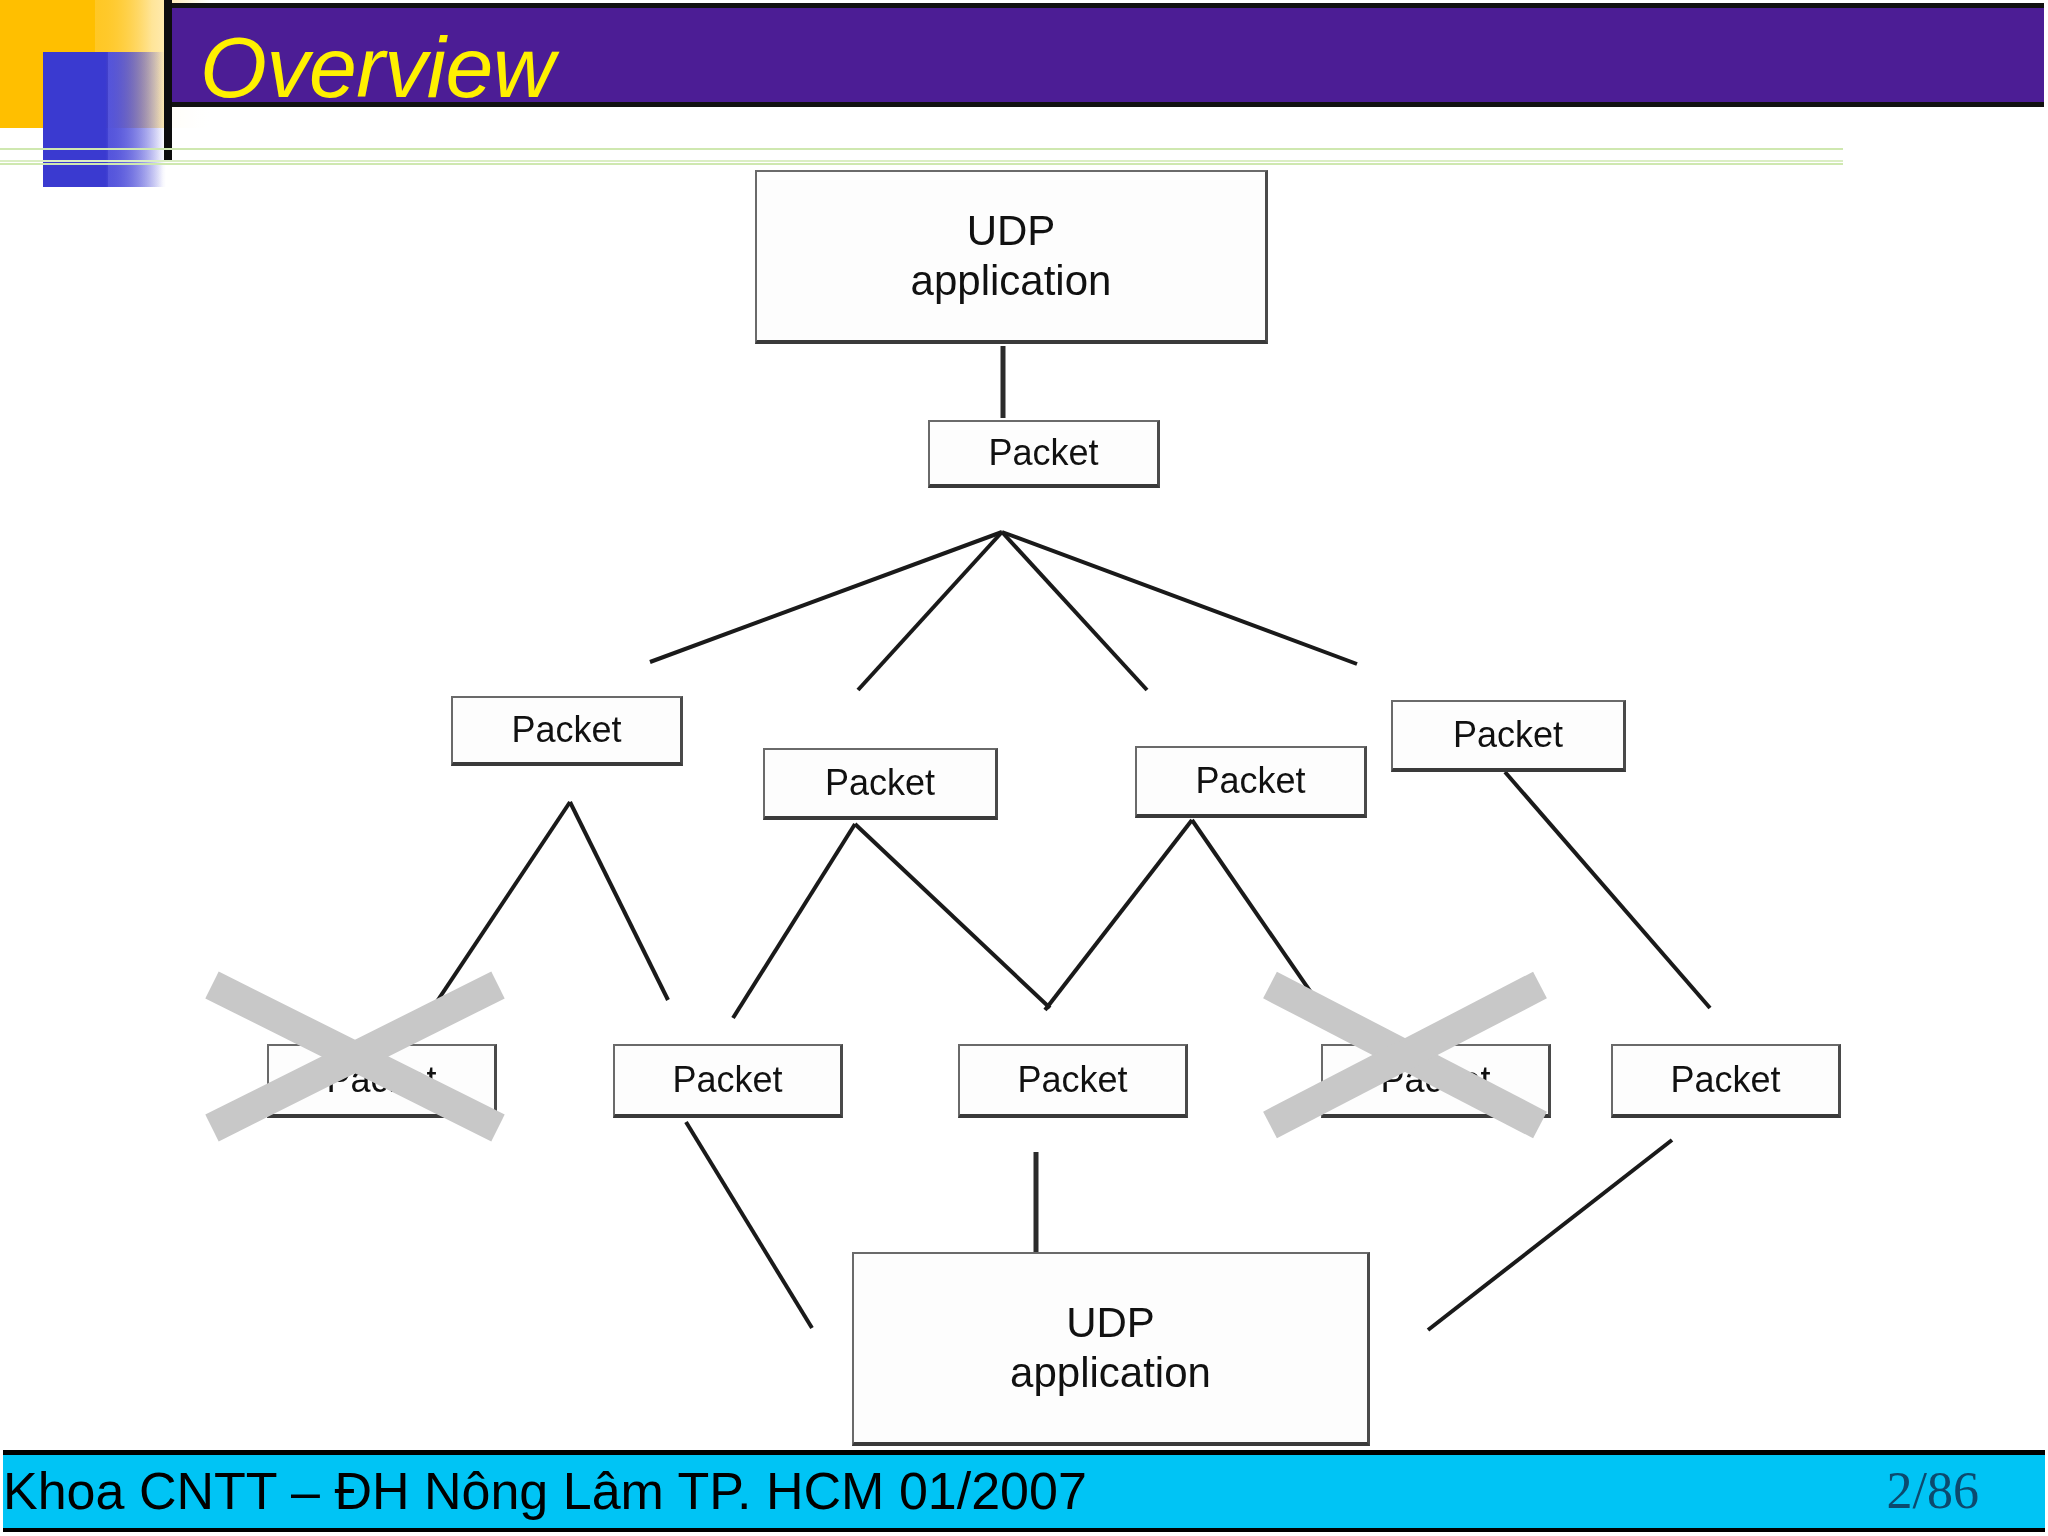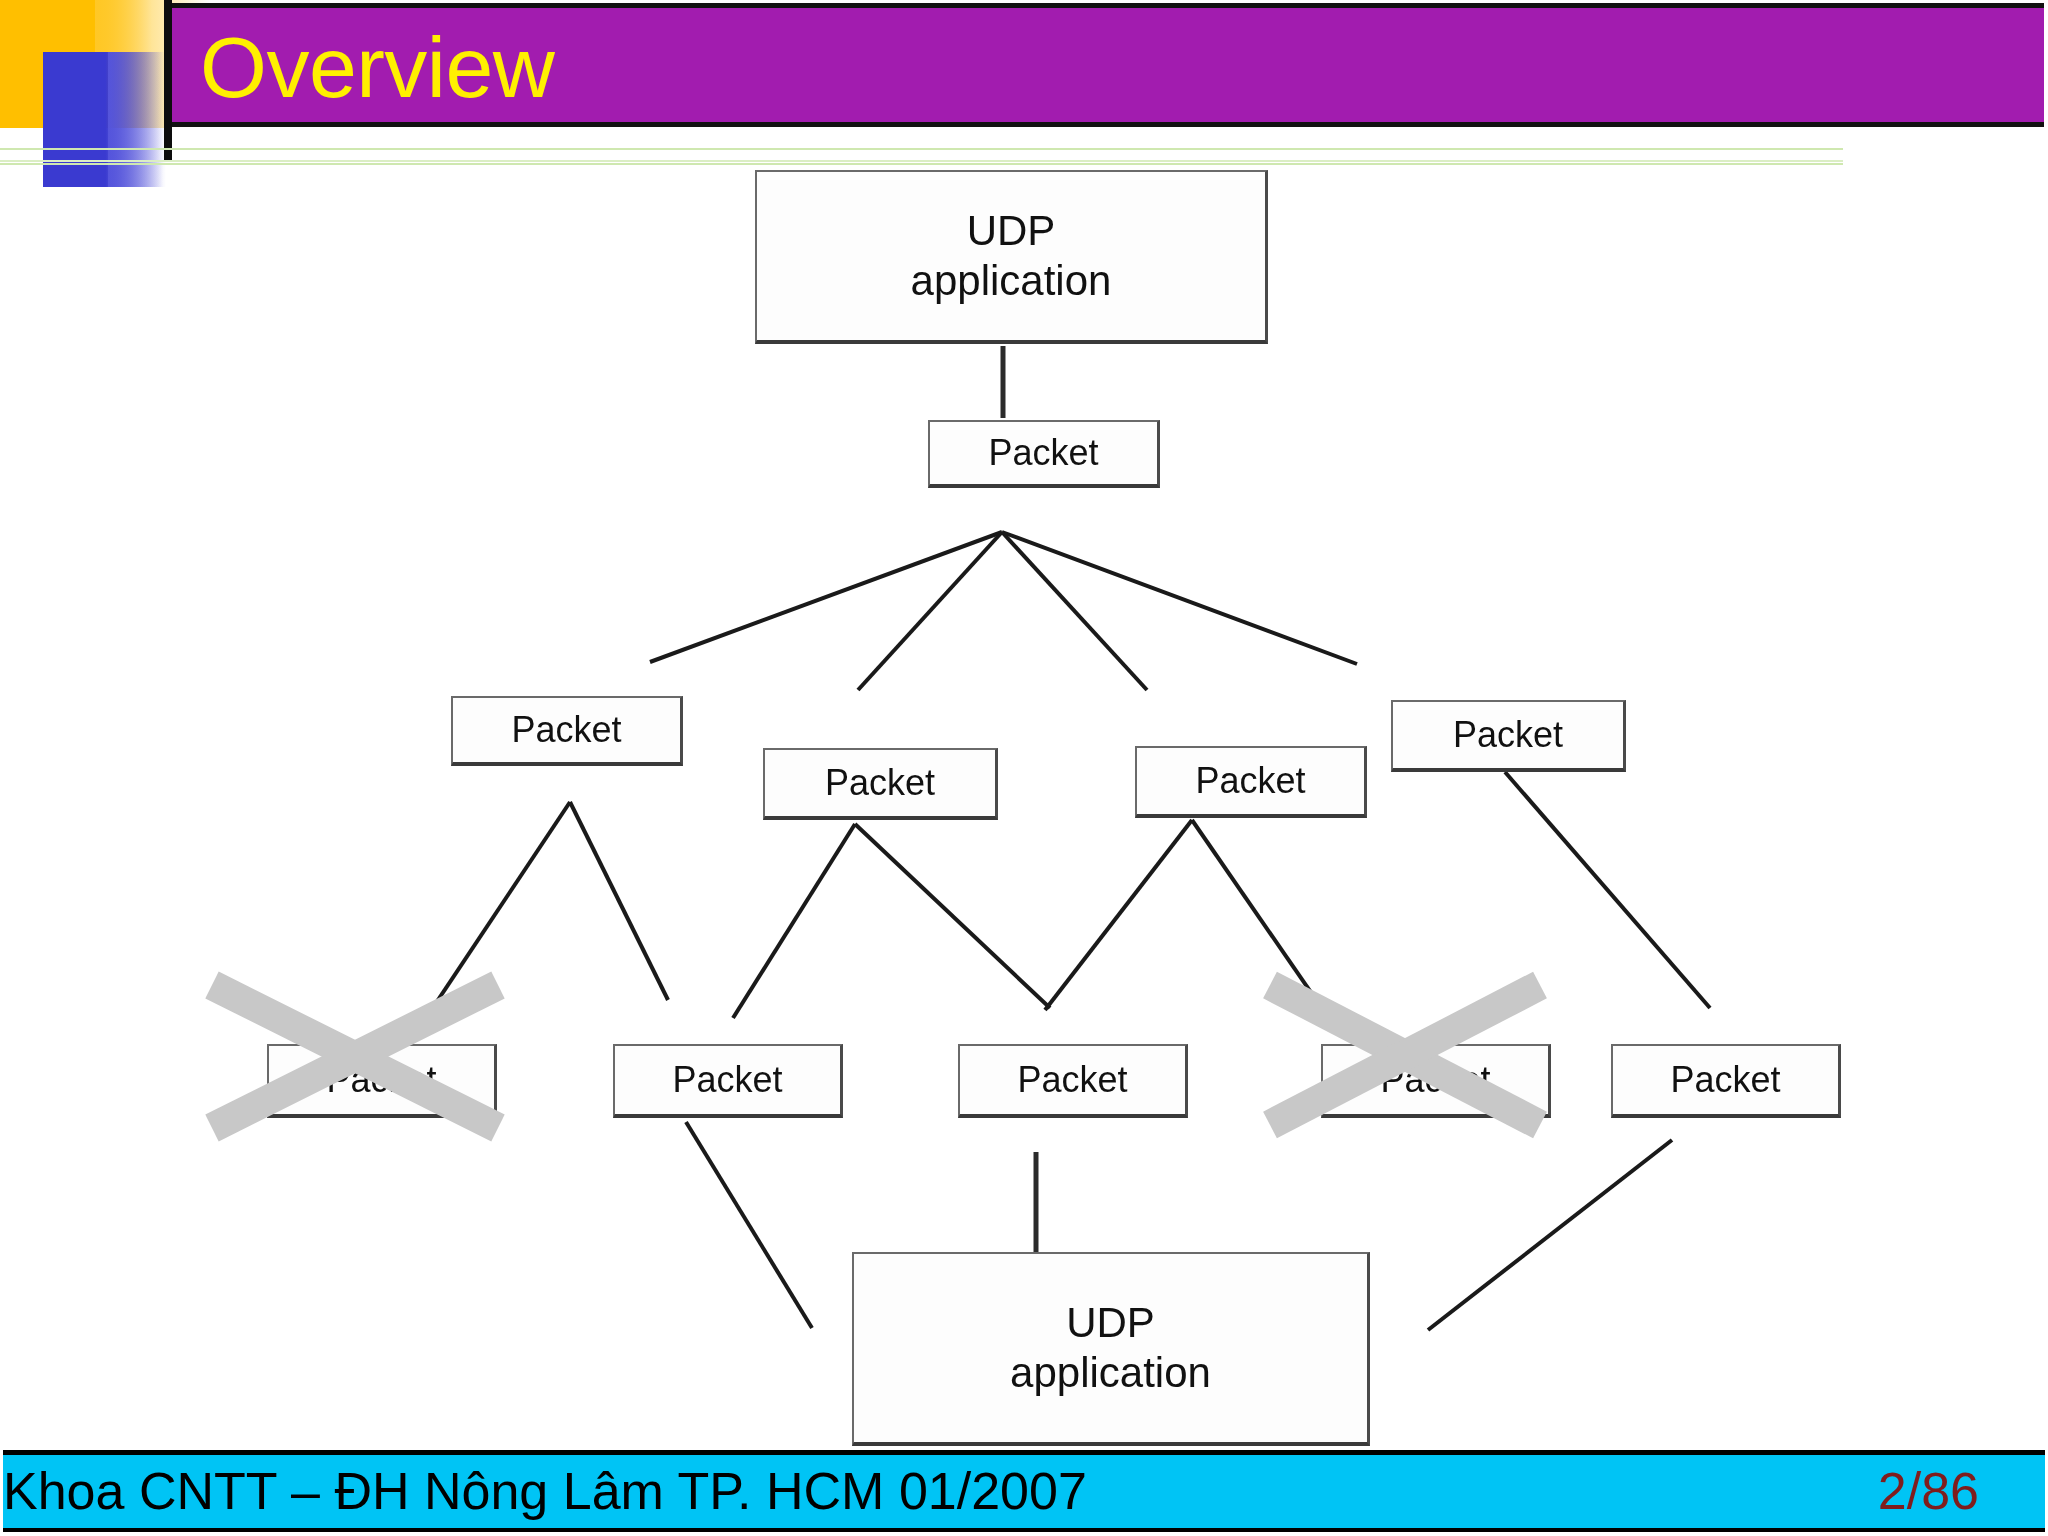--- a/index.html
+++ b/index.html
@@ -50,26 +50,27 @@
     position: absolute;
     left: 172px; top: 90px;
     width: 60px; height: 70px;
     background: linear-gradient(to right, rgba(255,255,255,0.9), rgba(255,255,255,1));
   }
 
   
   #title-bar {
     position: absolute;
     left: 172px; top: 3px;
-    width: 1872px; height: 124px;
-    background: #a21caf;
+    width: 1872px; height: 104px;
+    background: #4c1d95;
     border-top: 5px solid #111111;
     border-bottom: 5px solid #111111;
     box-sizing: border-box;
     overflow: hidden;
+    font-style: italic;
   }
   #title-text {
     position: absolute;
     left: 28px;
     top: 2px;
     font-size: 86px;
     line-height: 114px;
     color: #FFF000;
     font-family: "Liberation Sans", sans-serif;
     letter-spacing: -0.5px;
@@ -147,22 +148,22 @@
     font-size: 52px;
     color: #000000;
     font-family: "Liberation Sans", sans-serif;
     white-space: nowrap;
   }
   #footer-page {
     position: absolute;
     right: 66px;
     top: 6px;
     font-size: 52px;
-    color: #7f1d1d;
-    font-family: Liberation Sans, sans-serif;
+    color: #0c4a6e;
+    font-family: Liberation Serif, serif;
   }
 </style>
 </head>
 <body>
 
 <div id="deco-yellow"></div>
 <div id="deco-yellow-fade"></div>
 <div id="deco-blue"></div>
 <div id="deco-blue-fade"></div>
 <div id="deco-black-bar"></div>

